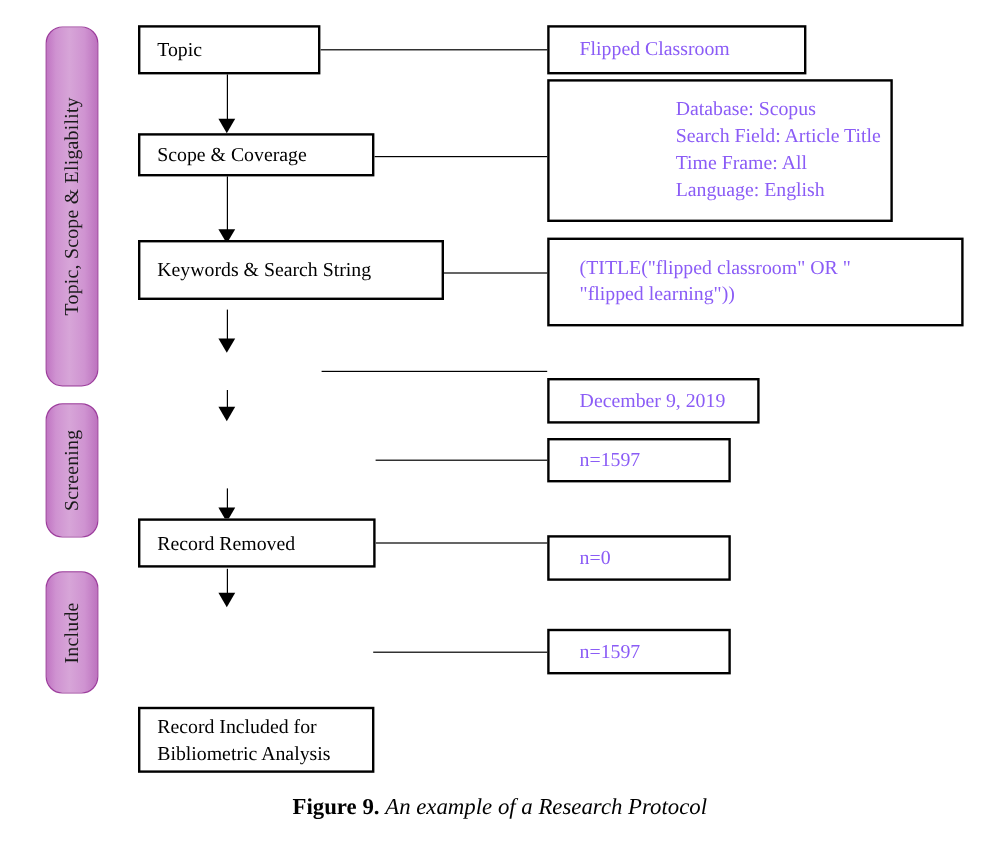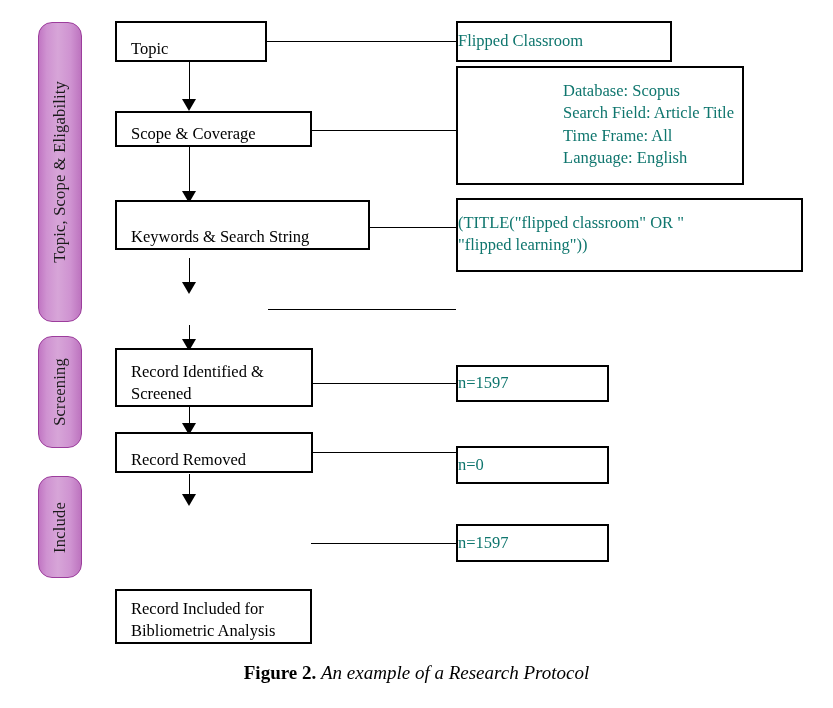--- a/index.html
+++ b/index.html
@@ -44,21 +44,21 @@
     line-height: 1;
     font-family: "Liberation Serif", "DejaVu Serif", serif;
   }
   
   .node-box {
     position: absolute;
     box-sizing: border-box;
     border: 2.4px solid #000000;
     background: #ffffff;
     display: flex;
-    align-items: flex-end;
+    align-items: center;
     z-index: 3;
   }
   .node-box .node-text {
     padding-left: 14px;
     padding-right: 8px;
     font-size: 16.5px;
     line-height: 1.32;
     color: #000000;
     white-space: pre-line;
   }
@@ -68,25 +68,25 @@
     border: 2.4px solid #000000;
     background: #ffffff;
     display: flex;
     align-items: center;
     z-index: 3;
   }
   .note-box.top-align {
     align-items: flex-start;
   }
   .note-box .note-text {
-    padding-left: 0;
+    padding-left: 25px;
     padding-right: 8px;
     font-size: 16.5px;
     line-height: 1.36;
-    color: #0f766e;
+    color: #8b5cf6;
     white-space: pre-line;
   }
   .note-box.top-align .note-text {
     padding-top: 12px;
   }
   
   .h-line {
     position: absolute;
     height: 0;
     border-top: 1.6px solid #000000;
@@ -179,24 +179,20 @@
 
   <div class="node-box" style="left:115px; top:111px; width:197px; height:36px;">
     <span class="node-text">Scope &amp; Coverage</span>
   </div>
 
   <div class="node-box" style="left:115px; top:200px; width:255px; height:50px;">
     <span class="node-text">Keywords &amp; Search String</span>
   </div>
 
 
-  <div class="node-box" style="left:115px; top:348px; width:198px; height:59px;">
-    <span class="node-text">Record Identified &amp;
-Screened</span>
-  </div>
 
   <div class="node-box" style="left:115px; top:432px; width:198px; height:41px;">
     <span class="node-text">Record Removed</span>
   </div>
 
   <div class="node-box" style="left:115px; top:553px; width:197px; height:55px;margin-top:36px;">
     <span class="node-text">Record Included for
 Bibliometric Analysis</span>
   </div>
 
@@ -209,30 +205,33 @@
 Search Field: Article Title
 Time Frame: All
 Language: English</span>
   </div>
 
   <div class="note-box top-align" style="left:456px; top:198px; width:347px; height:74px;">
     <span class="note-text">(TITLE("flipped classroom" OR "
 "flipped learning"))</span>
   </div>
 
+  <div class="note-box" style="left:456px; top:315px; width:177px; height:38px;">
+    <span class="note-text">December 9, 2019</span>
+  </div>
 
   <div class="note-box" style="left:456px; top:365px; width:153px; height:37px;">
     <span class="note-text">n=1597</span>
   </div>
 
   <div class="note-box" style="left:456px; top:446px; width:153px; height:38px;">
     <span class="note-text">n=0</span>
   </div>
 
   <div class="note-box" style="left:456px; top:524px; width:153px; height:38px;">
     <span class="note-text">n=1597</span>
   </div>
 
   <div id="caption">
-    <span class="cap-bold">Figure 2.</span><span> </span><span class="cap-italic">An example of a Research Protocol</span>
+    <span class="cap-bold">Figure 9.</span><span> </span><span class="cap-italic">An example of a Research Protocol</span>
   </div>
 
 </div>
 
 </body></html>

